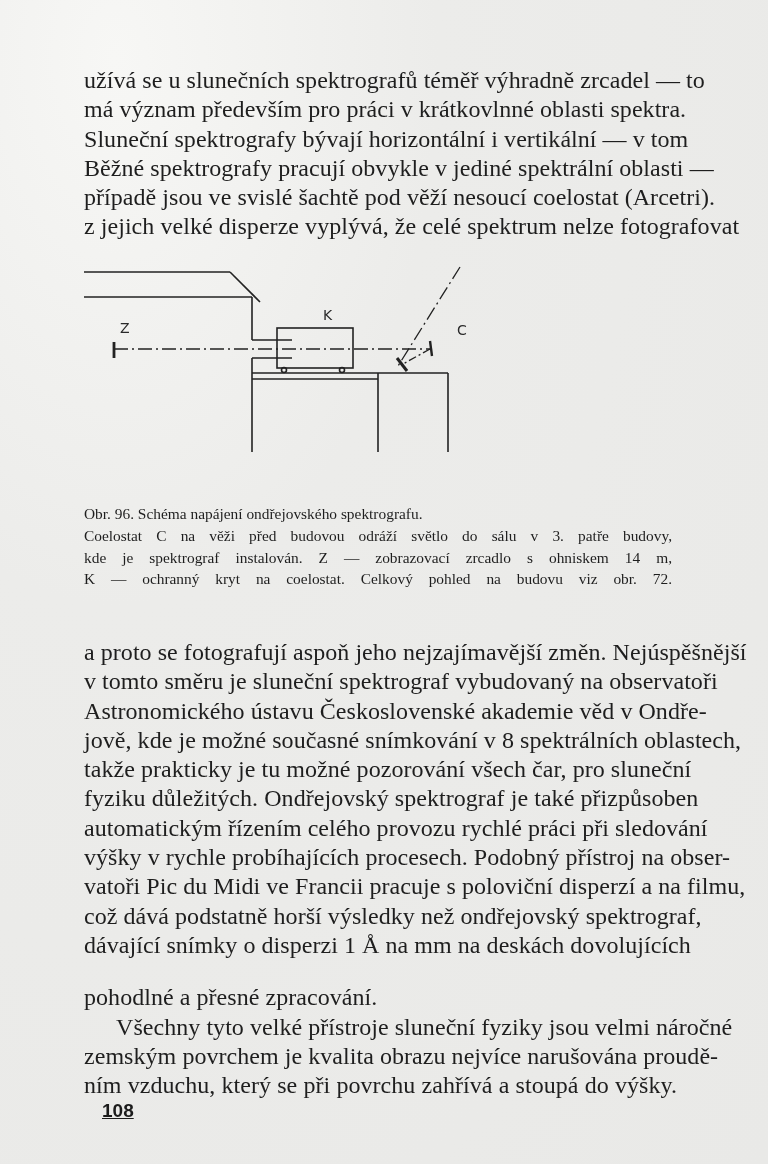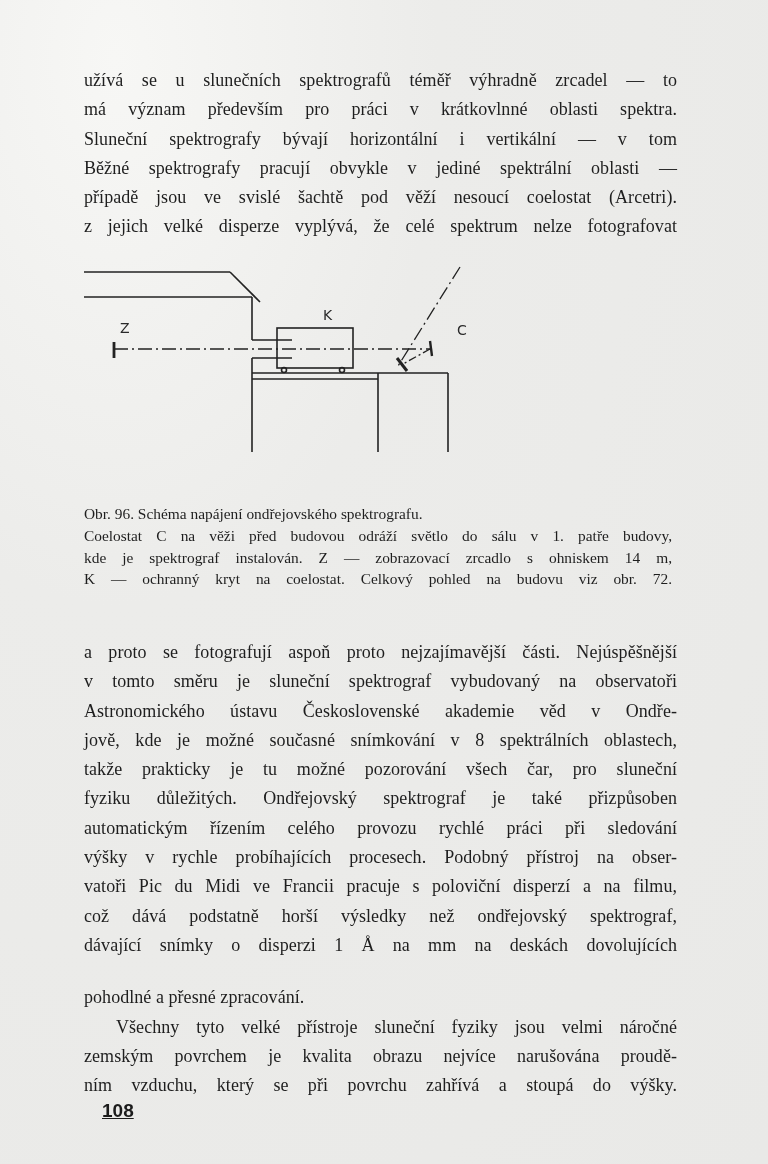--- a/index.html
+++ b/index.html
@@ -8,21 +8,21 @@
     background: #ececea;
     font-family: "Liberation Serif", "DejaVu Serif", serif;
     color: #1e1e1e;
   }
   .page {
     position: absolute; left: 0; top: 0; width: 768px; height: 1164px;
     background: radial-gradient(ellipse at 15% 5%, #f7f7f5 0%, #ececea 35%, #e9e9e7 100%);
   }
   .text-block { position: absolute; left: 84px; width: 593px; }
   .line {
-    font-size: 18px; line-height: 29.3px; height: 29.3px;
+    font-size: 24px; line-height: 29.3px; height: 29.3px;
     white-space: nowrap; text-align: justify; text-align-last: justify;
     letter-spacing: 0.05px;
     font-family: Liberation Serif, serif;
   }
   .line.last { text-align-last: left; margin-top: 23px; }
   .line.indent { padding-left: 32px; }
   #para1 { top: 66px; }
   #para2 { top: 638px; }
   .caption { position: absolute; left: 84px; top: 503px; width: 588px; }
   .cap-line {
@@ -88,27 +88,27 @@
         <line x1="313" y1="96" x2="323" y2="109" stroke-width="3"></line>
       </g>
     </svg>
     <span class="fig-label" style="left:36px; top:58px;">Z</span>
     <span class="fig-label" style="left:239px; top:45px;">K</span>
     <span class="fig-label" style="left:373px; top:60px;">C</span>
   </div>
 
   <div class="caption">
     <div class="cap-line first">Obr. 96. Schéma napájení ondřejovského spektrografu.</div>
-    <div class="cap-line">Coelostat C na věži před budovou odráží světlo do sálu v 1. patře budovy,</div>
+    <div class="cap-line">Coelostat C na věži před budovou odráží světlo do sálu v 3. patře budovy,</div>
     <div class="cap-line">kde je spektrograf instalován.  Z — zobrazovací zrcadlo s ohniskem 14 m,</div>
     <div class="cap-line last">K — ochranný kryt na coelostat. Celkový pohled na budovu viz obr. 72.</div>
   </div>
 
   <div class="text-block" id="para2">
-    <div class="line">a proto se fotografují aspoň proto nejzajímavější části. Nejúspěšnější</div>
+    <div class="line">a proto se fotografují aspoň jeho nejzajímavější změn. Nejúspěšnější</div>
     <div class="line">v tomto směru je sluneční spektrograf vybudovaný na observatoři</div>
     <div class="line">Astronomického ústavu Československé akademie věd v Ondře-</div>
     <div class="line">jově, kde je možné současné snímkování v 8 spektrálních oblastech,</div>
     <div class="line">takže prakticky je tu možné pozorování všech čar, pro sluneční</div>
     <div class="line">fyziku důležitých. Ondřejovský spektrograf je také přizpůsoben</div>
     <div class="line">automatickým řízením celého provozu rychlé práci při sledování</div>
     <div class="line">výšky v rychle probíhajících procesech. Podobný přístroj na obser-</div>
     <div class="line">vatoři Pic du Midi ve Francii pracuje s poloviční disperzí a na filmu,</div>
     <div class="line">což dává podstatně horší výsledky než ondřejovský spektrograf,</div>
     <div class="line">dávající snímky o disperzi 1 Å na mm na deskách dovolujících</div>

